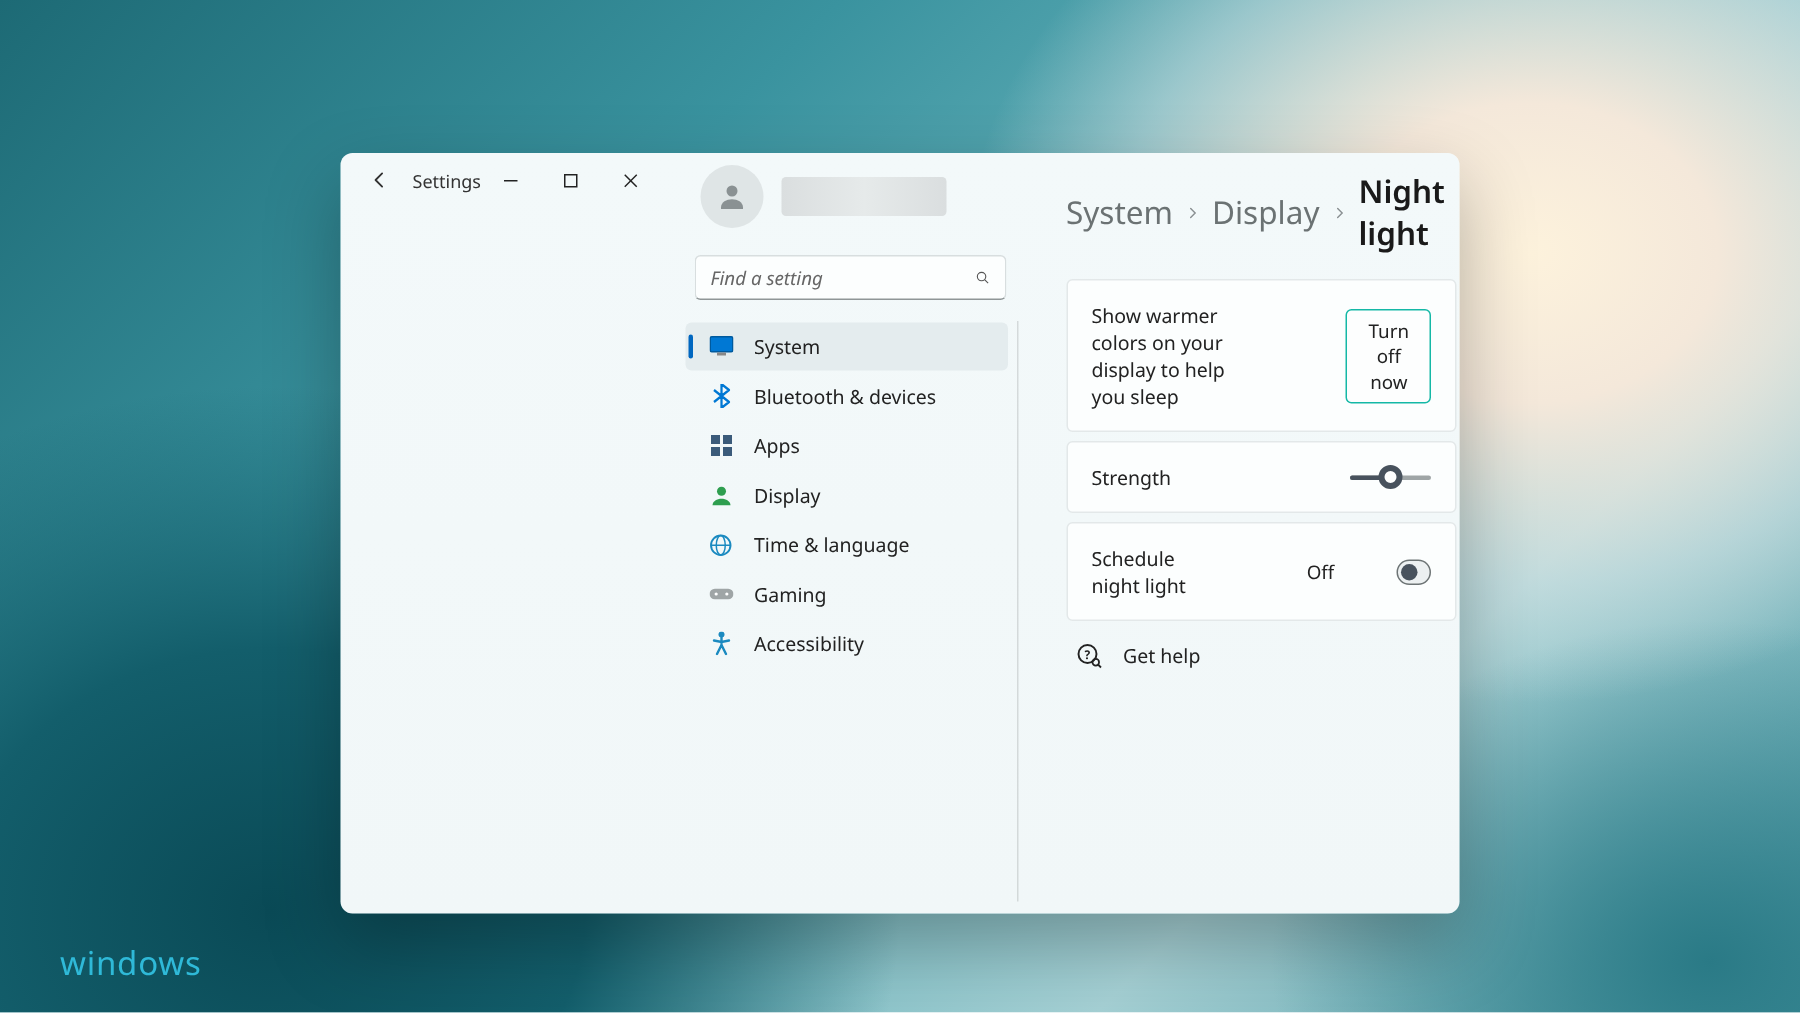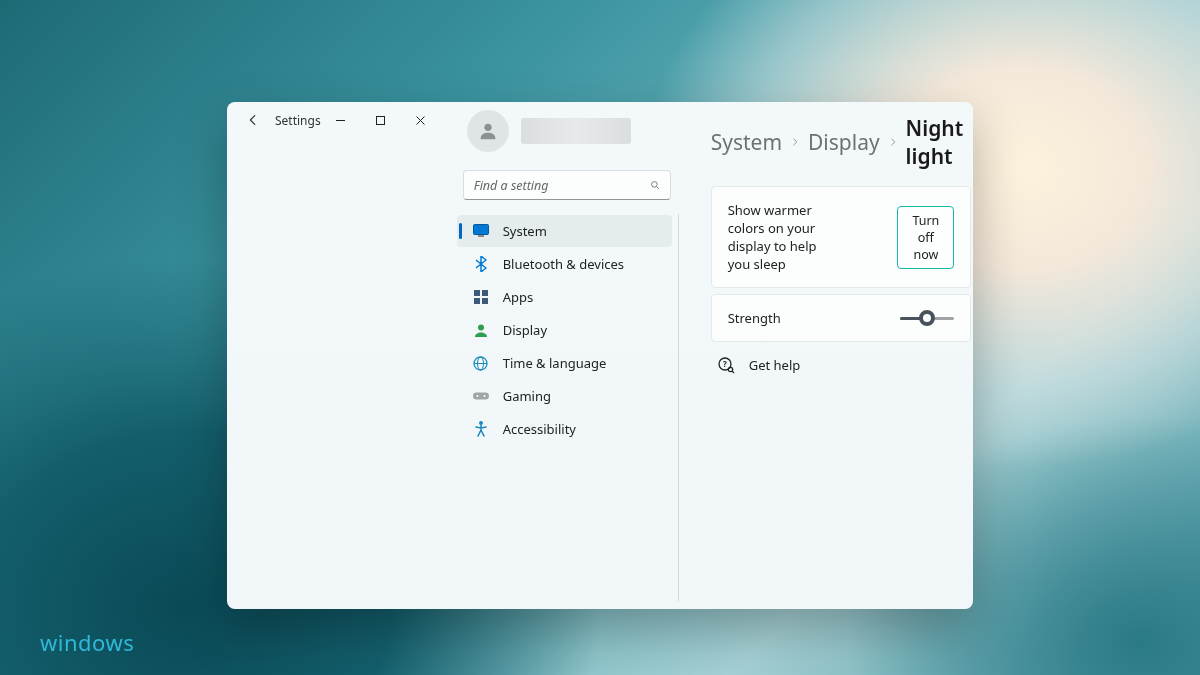--- a/index.html
+++ b/index.html
@@ -239,20 +239,28 @@
         <div class="card">
           <span class="card-text">Strength</span>
           <div class="spacer"></div>
           <div class="slider-wrap">
             <div class="slider-track"></div>
             <div class="slider-fill" id="slider-fill" style="width: 50%;"></div>
             <div class="slider-thumb" id="slider-thumb" style="left: 50%;"></div>
           </div>
         </div>
 
+        <div class="card">
+          <span class="card-text">Schedule night light</span>
+          <div class="spacer"></div>
+          <span class="toggle-label">Off</span>
+          <div class="toggle">
+            <div class="toggle-knob"></div>
+          </div>
+        </div>
 
         <div class="help-row">
           <svg class="help-icon" viewBox="0 0 18 18">
               <circle cx="8" cy="8" r="6" fill="none" stroke="#222" stroke-width="1.3"></circle>
               <text x="8" y="11" font-size="8" text-anchor="middle" fill="#222" font-weight="bold">?</text>
               <circle cx="13.5" cy="13.5" r="2.2" fill="none" stroke="#222" stroke-width="1.2"></circle>
               <line x1="15" y1="15" x2="17" y2="17" stroke="#222" stroke-width="1.2"></line>
             </svg>
           <span class="help-text">Get help</span>
         </div>

